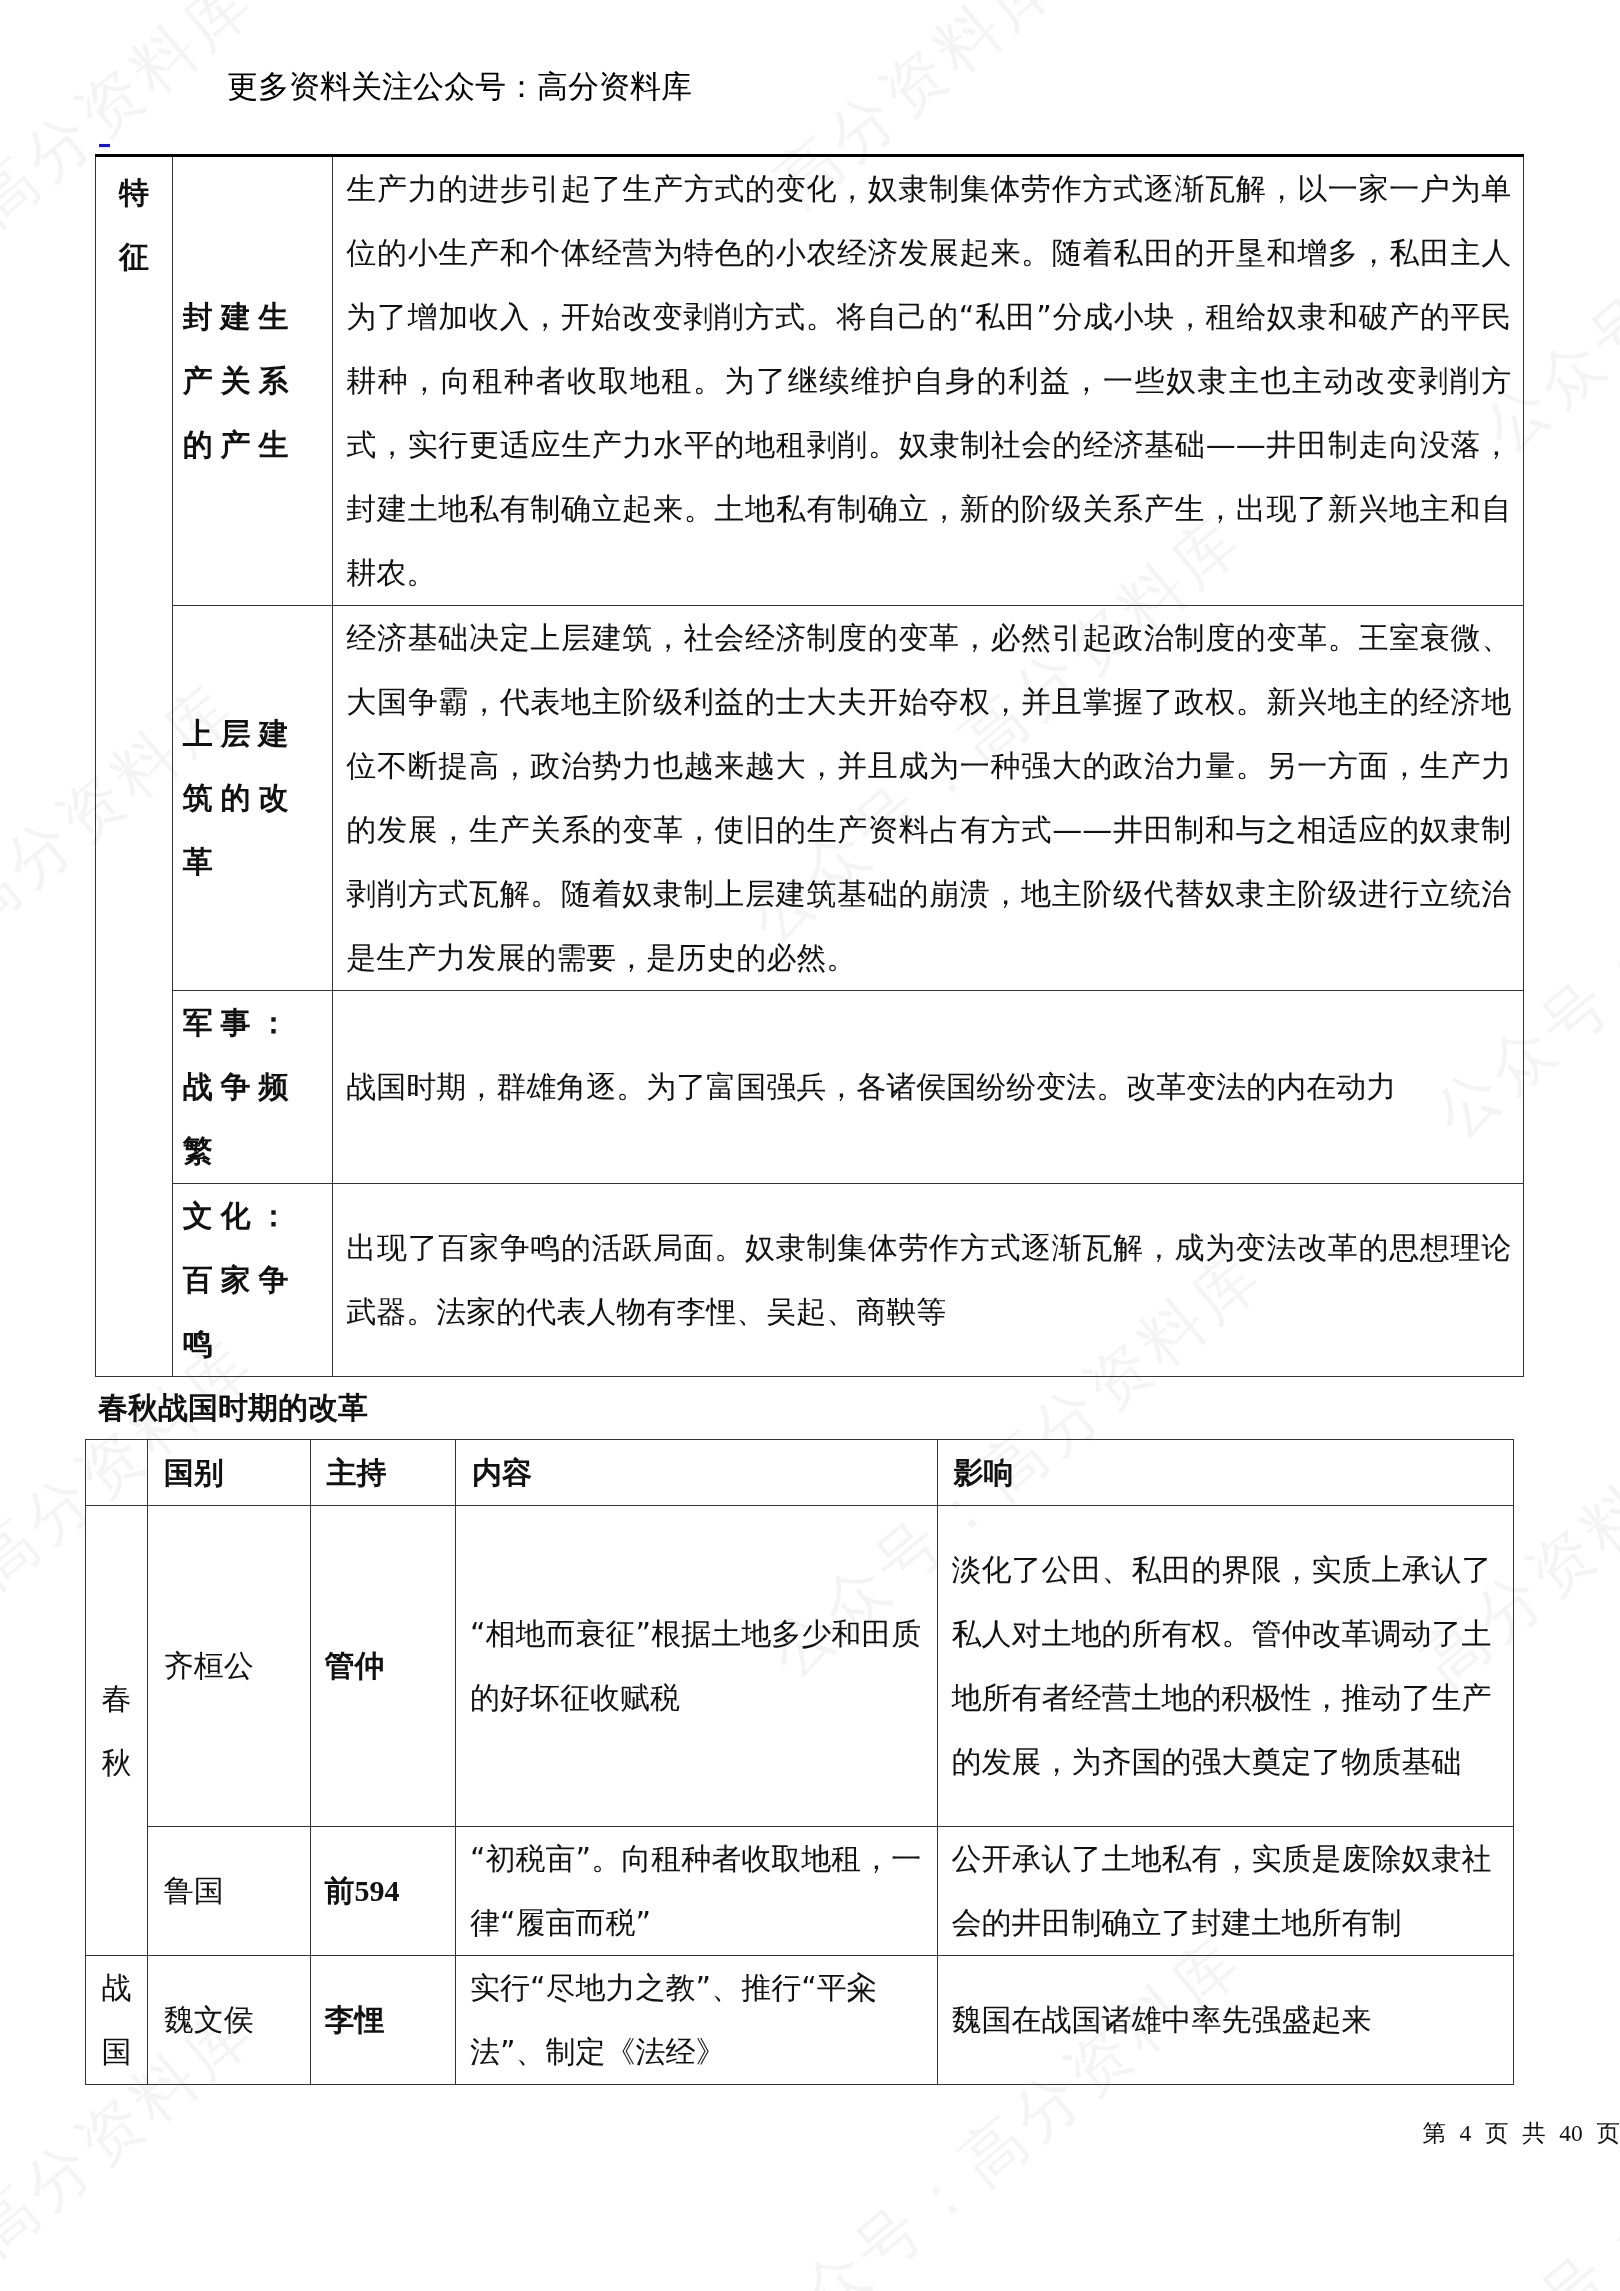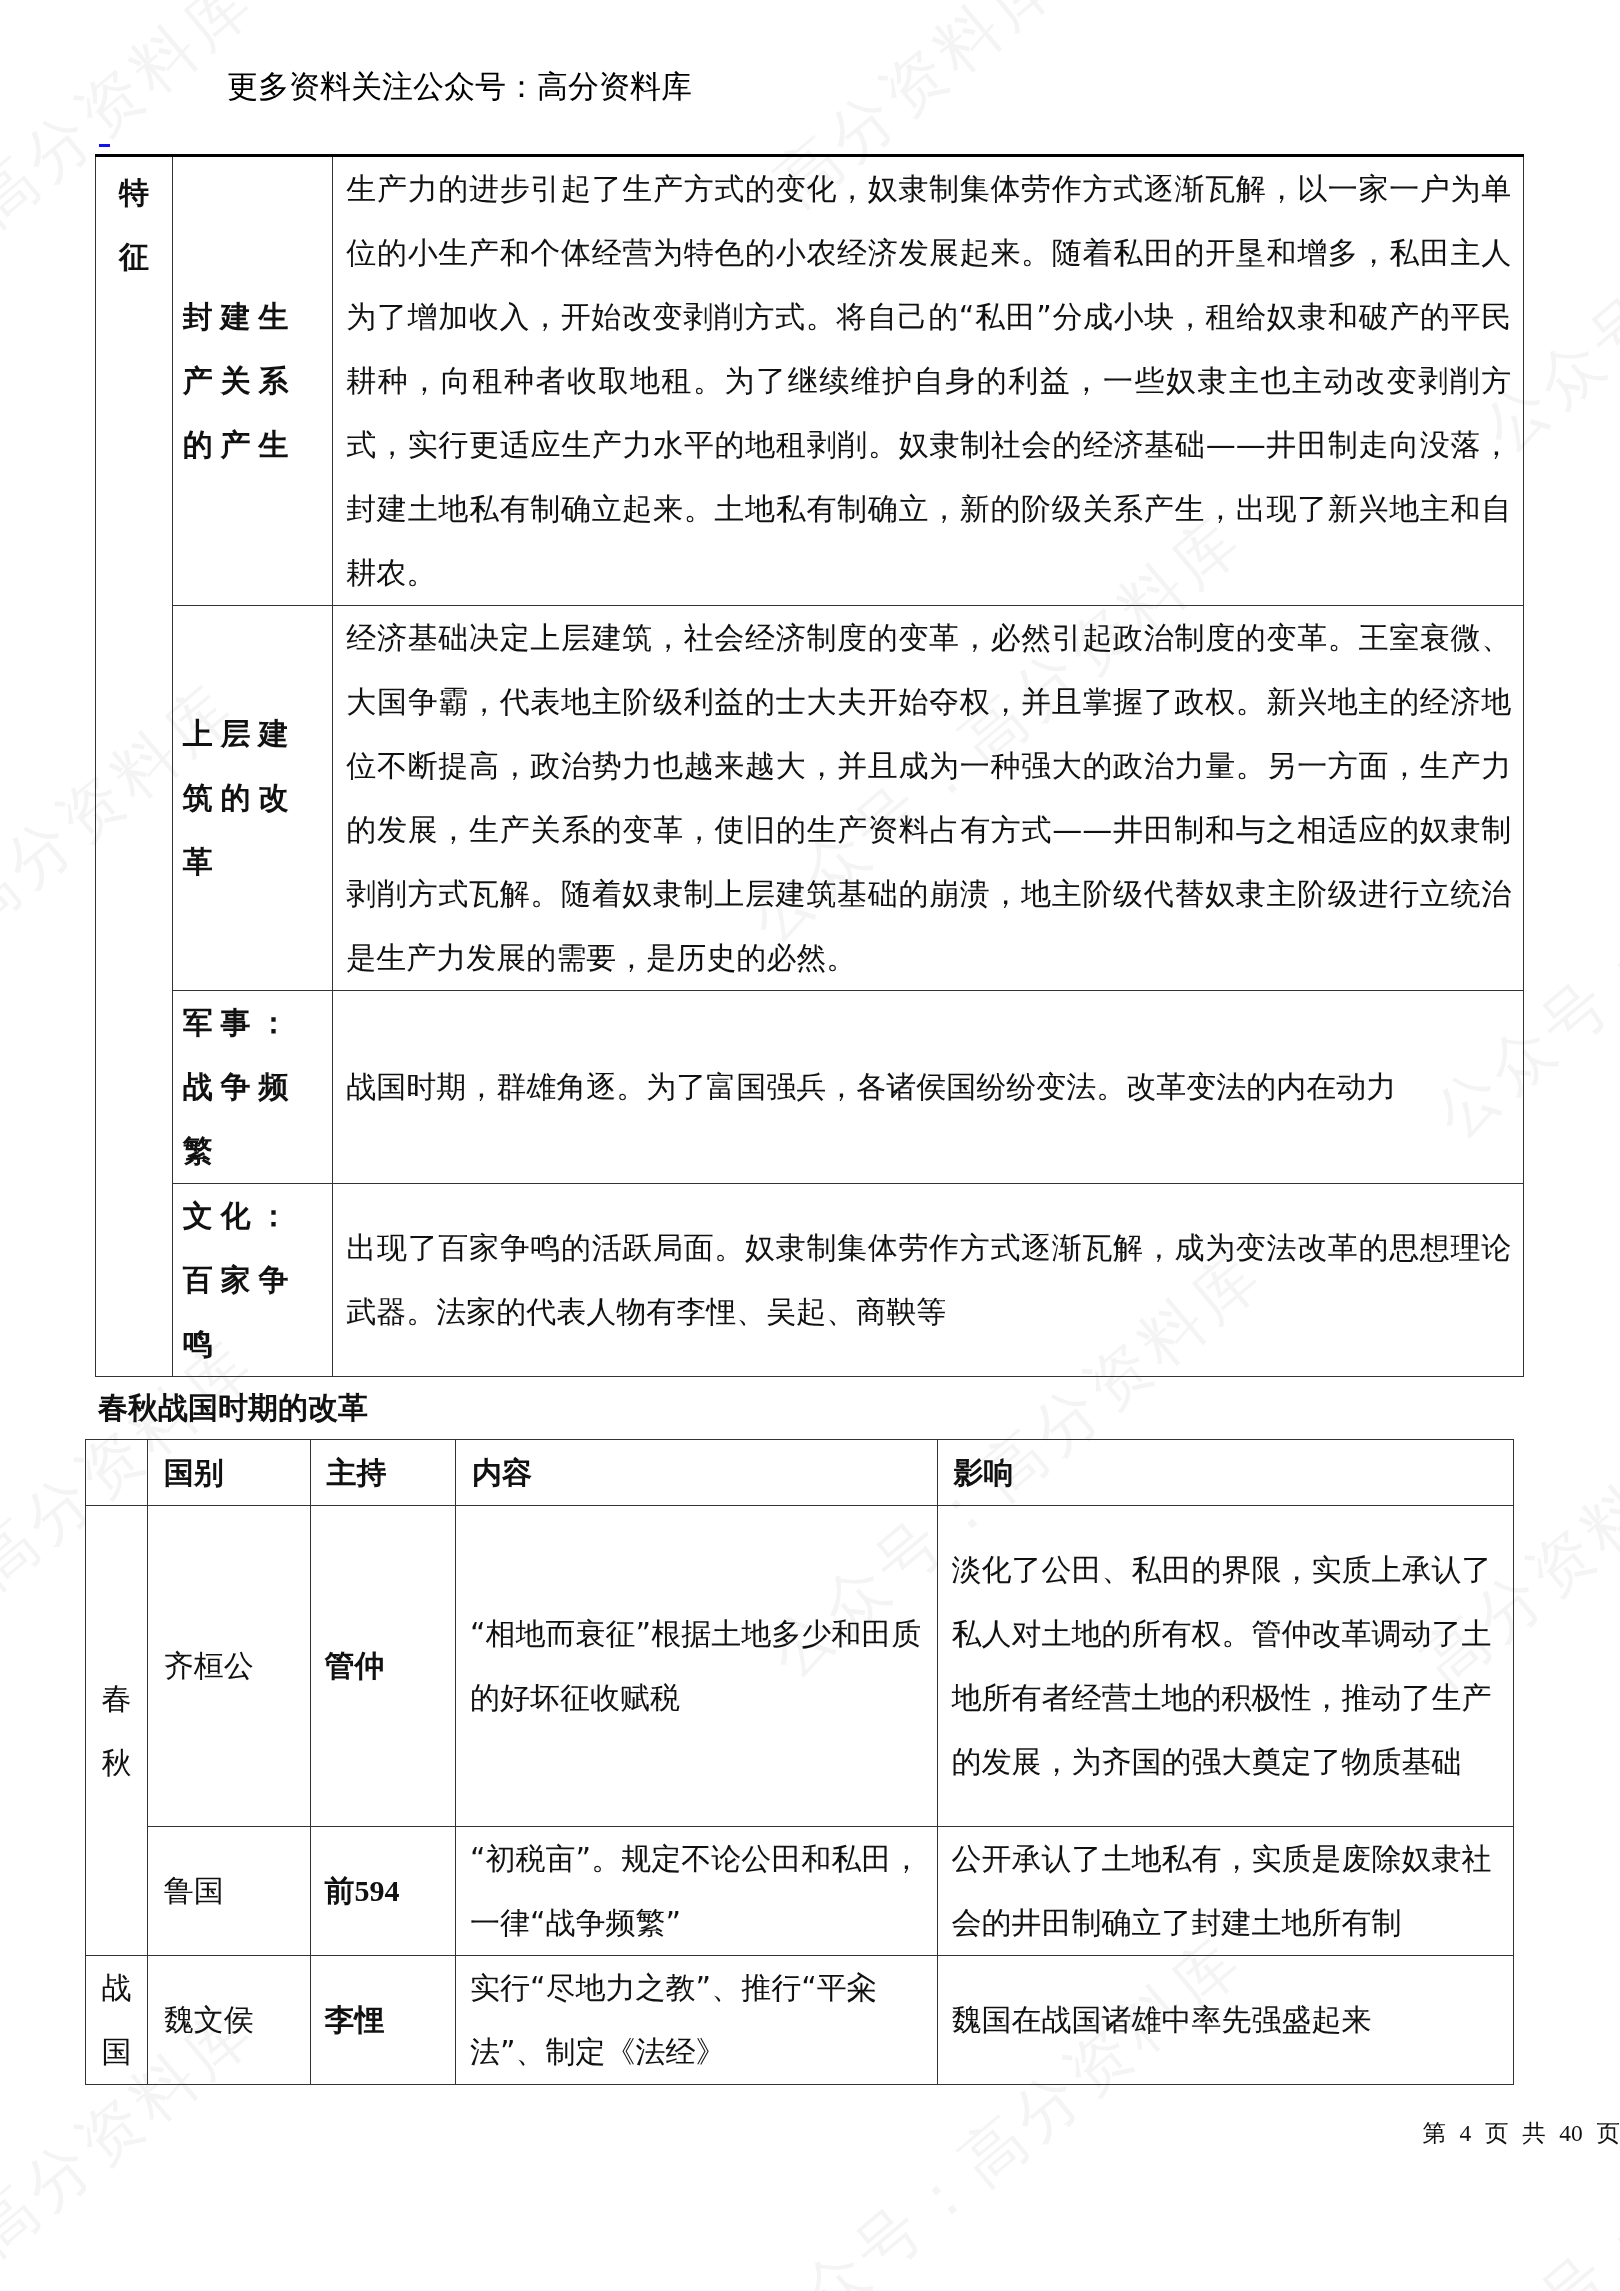--- a/index.html
+++ b/index.html
@@ -115,21 +115,21 @@
       <span class="era-char">秋</span>
     </td>
     <td class="col-state">齐桓公</td>
     <td class="col-lead">管仲</td>
     <td class="col-content">“相地而衰征”根据土地多少和田质的好坏征收赋税</td>
     <td class="col-impact">淡化了公田、私田的界限，实质上承认了私人对土地的所有权。管仲改革调动了土地所有者经营土地的积极性，推动了生产的发展，为齐国的强大奠定了物质基础</td>
   </tr>
   <tr style="height:129px;margin-top:20px;">
     <td class="col-state">鲁国</td>
     <td class="col-lead"><span>前</span><span class="num">594</span></td>
-    <td class="col-content">“初税亩”。规定不论公田和私田，一律“战争频繁”</td>
+    <td class="col-content">“初税亩”。向租种者收取地租，一律“履亩而税”</td>
     <td class="col-impact">公开承认了土地私有，实质是废除奴隶社会的井田制确立了封建土地所有制</td>
   </tr>
   <tr style="height:127px;">
     <td class="col-era">
       <span class="era-char">战</span>
       <span class="era-char">国</span>
     </td>
     <td class="col-state">魏文侯</td>
     <td class="col-lead">李悝</td>
     <td class="col-content">实行“尽地力之教”、推行“平籴法”、制定《法经》</td>

